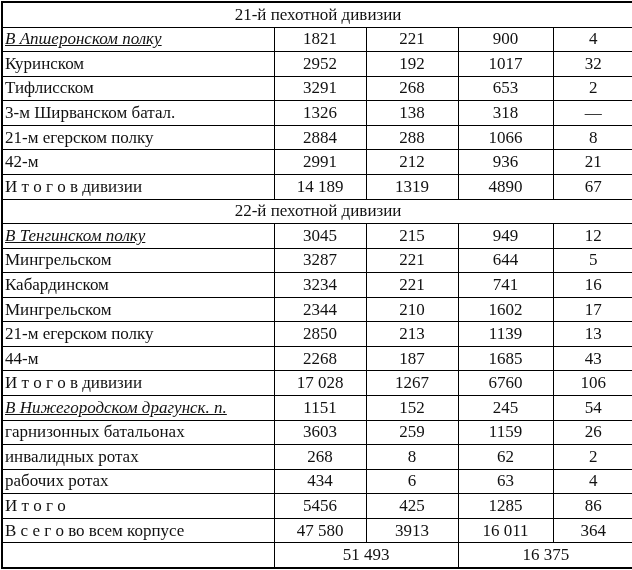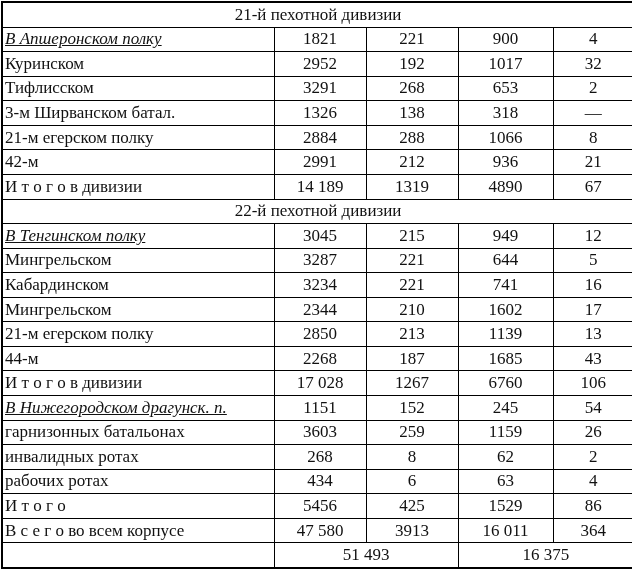--- a/index.html
+++ b/index.html
@@ -175,21 +175,21 @@
       <td class="n">рабочих ротах</td>
       <td class="c">434</td>
       <td class="c">6</td>
       <td class="c">63</td>
       <td class="c">4</td>
     </tr>
     <tr>
       <td class="n">И т о г о</td>
       <td class="c">5456</td>
       <td class="c">425</td>
-      <td class="c">1529</td>
+      <td class="c">1285</td>
       <td class="c">86</td>
     </tr>
     <tr>
       <td class="n">В с е г о во всем корпусе</td>
       <td class="c">47 580</td>
       <td class="c">3913</td>
       <td class="c">16 011</td>
       <td class="c">364</td>
     </tr>
     <tr>

